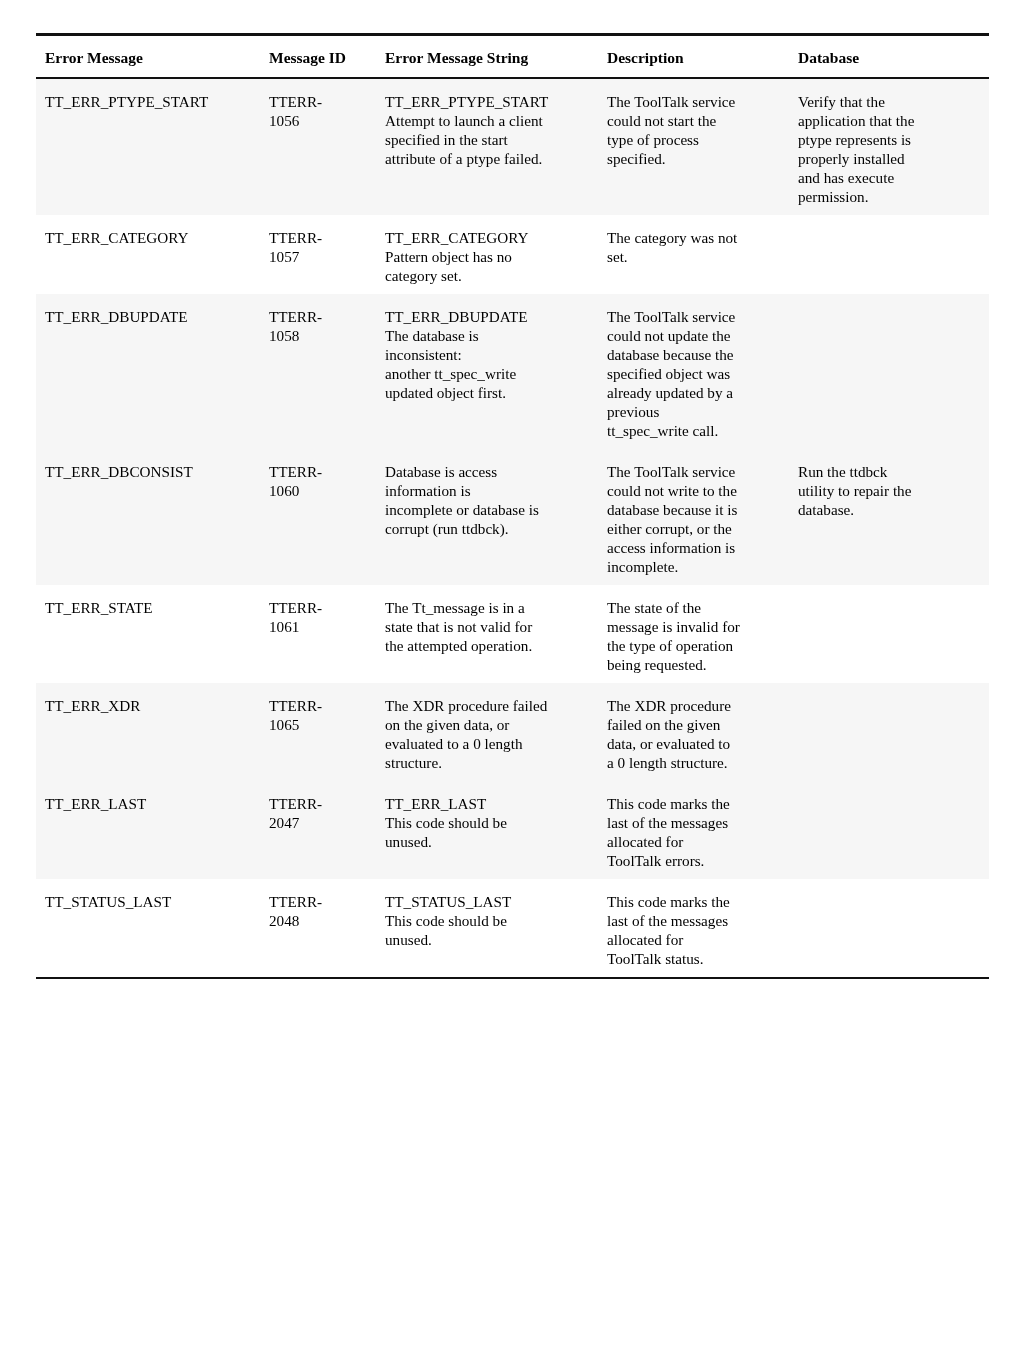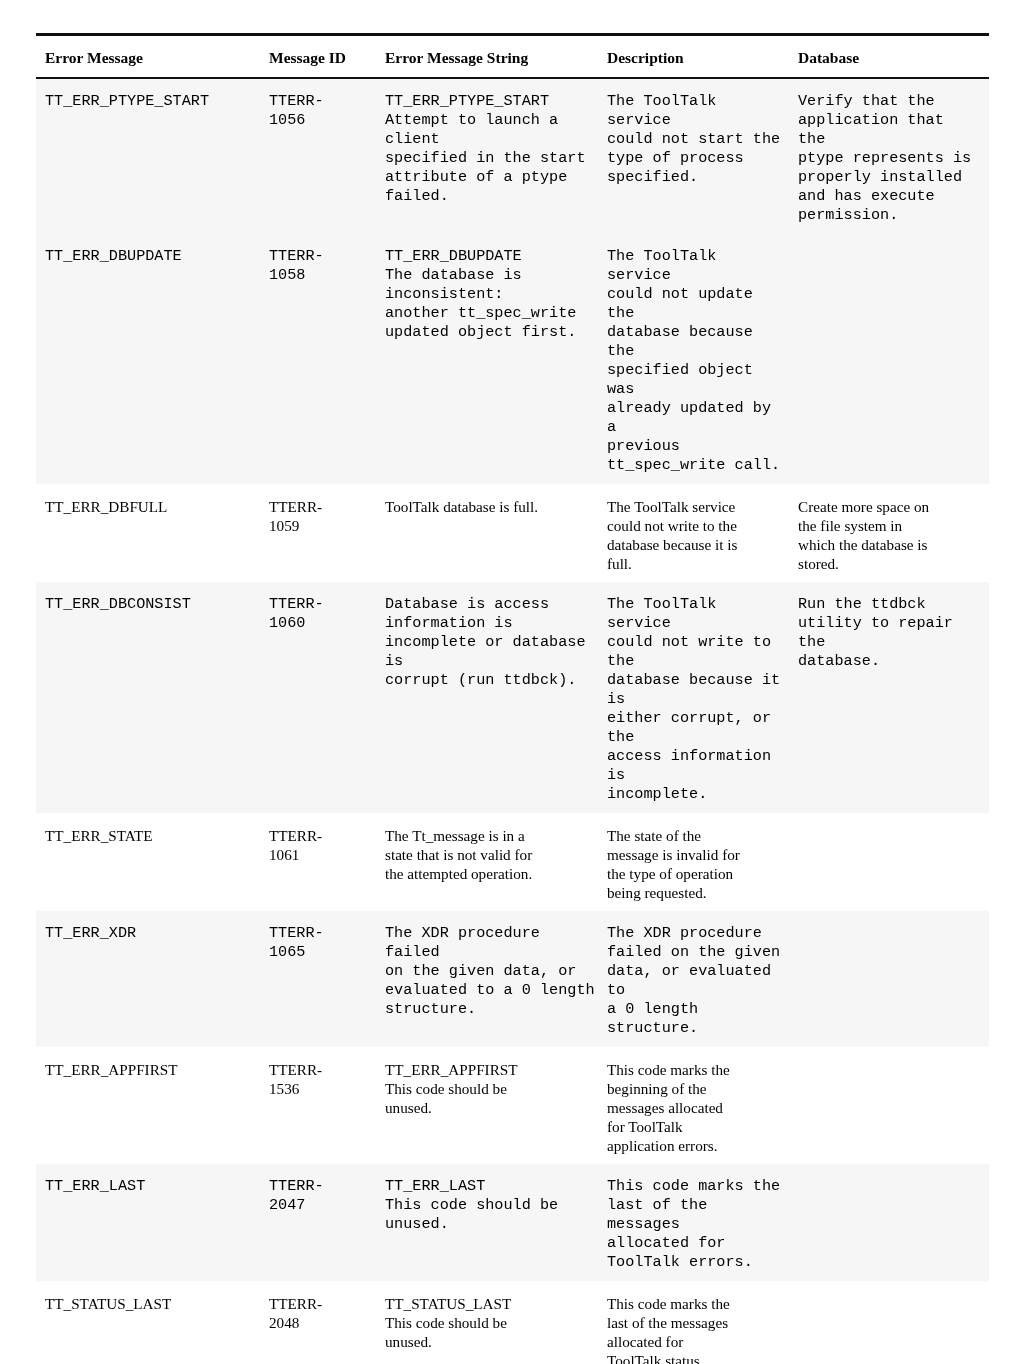--- a/index.html
+++ b/index.html
@@ -38,21 +38,21 @@
     white-space: nowrap;
   }
   tbody td {
     vertical-align: top;
     font-size: 15.2px;
     line-height: 19px;
     padding: 13px 10px 9px 0;
     white-space: pre-line;
   }
   thead th:first-child, tbody td:first-child { padding-left: 9px; }
-  tbody tr.shaded { background: #f6f6f6; font-family: Liberation Mono, monospace; }
+  tbody tr.shaded { background: #f6f6f6; }
 </style>
 </head>
 <body>
 
 <div class="page">
   <table class="err-table">
     <colgroup>
       <col class="c1">
         <col class="c2">
         <col class="c3">
@@ -81,51 +81,48 @@
 could not start the
 type of process
 specified.</td>
         <td>Verify that the
 application that the
 ptype represents is
 properly installed
 and has execute
 permission.</td>
       </tr>
+      <tr>
+        <td>TT_ERR_CATEGORY</td>
+        <td>TTERR-
+1057</td>
+        <td>TT_ERR_CATEGORY
+Pattern object has no
+category set.</td>
+        <td>The category was not
+set.</td>
+        <td></td>
+      </tr>
       <tr class="shaded">
         <td>TT_ERR_DBUPDATE</td>
         <td>TTERR-
 1058</td>
         <td>TT_ERR_DBUPDATE
 The database is
 inconsistent:
 another tt_spec_write
 updated object first.</td>
         <td>The ToolTalk service
 could not update the
 database because the
 specified object was
 already updated by a
 previous
 tt_spec_write call.</td>
         <td></td>
-      </tr>
-      <tr>
-        <td>TT_ERR_DBFULL</td>
-        <td>TTERR-
-1059</td>
-        <td>ToolTalk database is full.</td>
-        <td>The ToolTalk service
-could not write to the
-database because it is
-full.</td>
-        <td>Create more space on
-the file system in
-which the database is
-stored.</td>
       </tr>
       <tr class="shaded">
         <td>TT_ERR_DBCONSIST</td>
         <td>TTERR-
 1060</td>
         <td>Database is access
 information is
 incomplete or database is
 corrupt (run ttdbck).</td>
         <td>The ToolTalk service
@@ -158,34 +155,20 @@
         <td>The XDR procedure failed
 on the given data, or
 evaluated to a 0 length
 structure.</td>
         <td>The XDR procedure
 failed on the given
 data, or evaluated to
 a 0 length structure.</td>
         <td></td>
       </tr>
-      <tr>
-        <td>TT_ERR_APPFIRST</td>
-        <td>TTERR-
-1536</td>
-        <td>TT_ERR_APPFIRST
-This code should be
-unused.</td>
-        <td>This code marks the
-beginning of the
-messages allocated
-for ToolTalk
-application errors.</td>
-        <td></td>
-      </tr>
       <tr class="shaded">
         <td>TT_ERR_LAST</td>
         <td>TTERR-
 2047</td>
         <td>TT_ERR_LAST
 This code should be
 unused.</td>
         <td>This code marks the
 last of the messages
 allocated for

